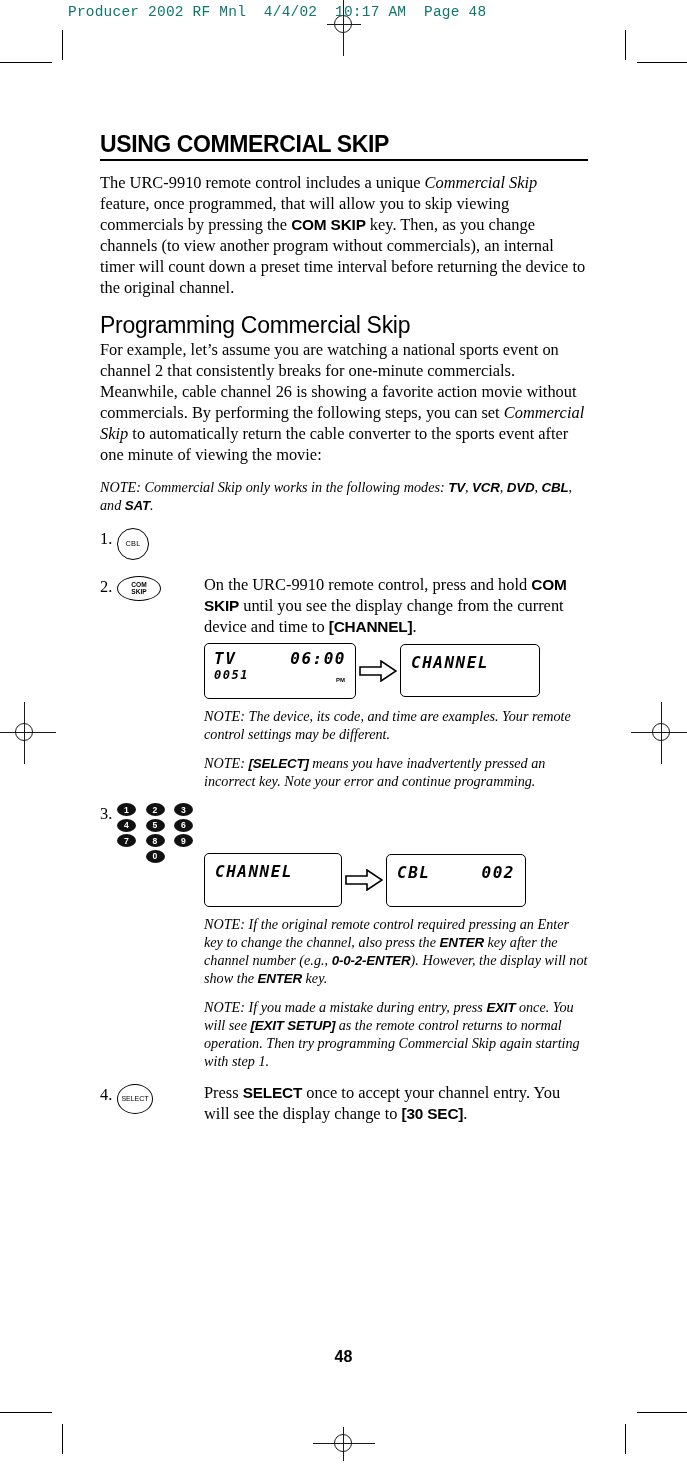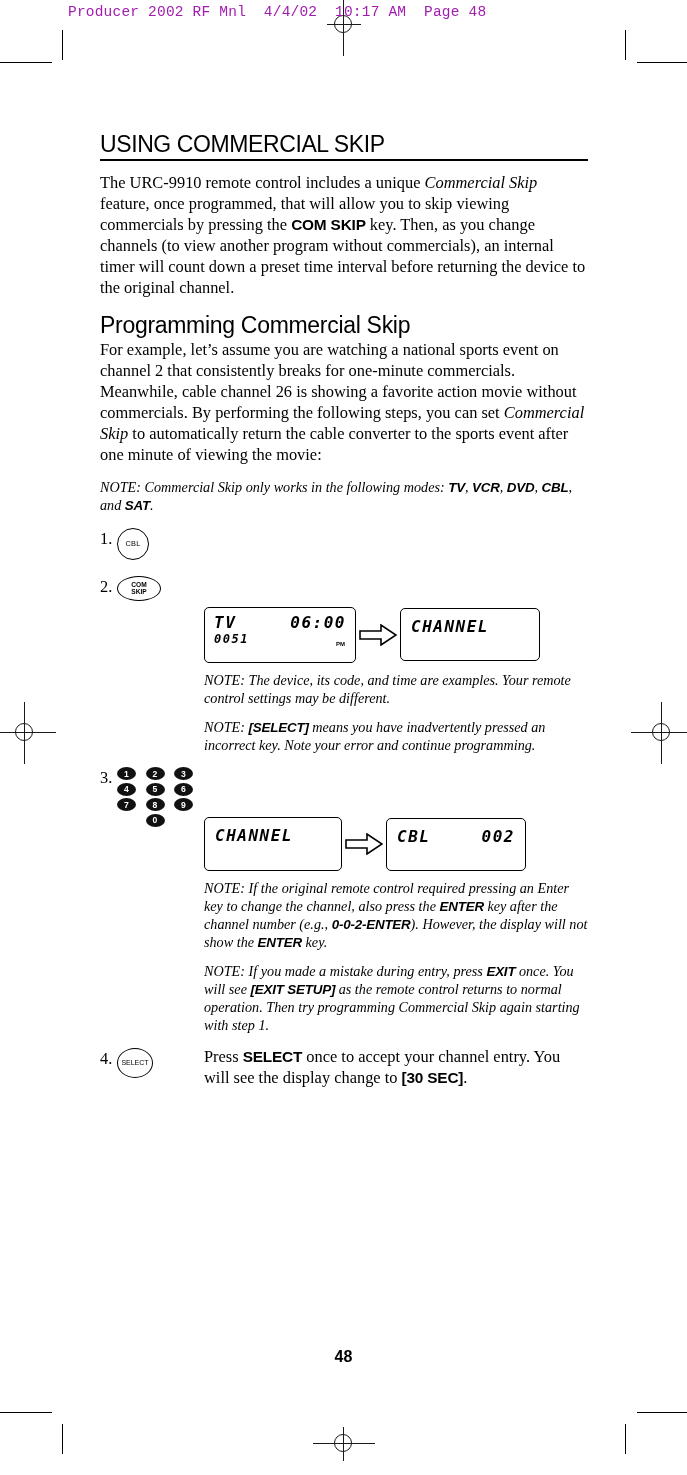--- a/index.html
+++ b/index.html
@@ -44,35 +44,35 @@
   .reg.tall .cv { top: -14px; height: 62px; }
 
   
   .slug {
     position: absolute;
     left: 68px; top: 4px;
     font-family: "Liberation Mono", monospace;
     font-size: 14.5px;
     letter-spacing: 0.2px;
     white-space: pre;
-    color: #a21caf;
+    color: #0f766e;
     text-align: center;
   }
 
   
   .page {
     position: absolute;
     left: 100px;
     top: 132px;
     width: 488px;
   }
 
   h1.title {
     font-family: "Liberation Sans", sans-serif;
-    font-weight: normal;
+    font-weight: bold;
     font-size: 23px;
     letter-spacing: -0.4px;
     margin: 0 0 3px 0;
     line-height: 1.05;
   }
   .rule {
     border-top: 2.4px solid #000;
     margin: 0 0 11px 0;
   }
 
@@ -348,20 +348,21 @@
   </div>
 
   <div class="step" style="margin-top:14px;">
     <div class="step-num">2.</div>
     <div class="step-icon">
       <div class="key-oval">
         <span>COM</span>
         <span>SKIP</span>
       </div>
     </div>
+    <div class="step-text"><span>On the URC-9910 remote control, press and hold </span><b>COM SKIP</b><span> until you see the display change from the current device and time to </span><b>[CHANNEL]</b><span>.</span></div>
   </div>
 
   <div class="lcd-row indent">
     <div class="lcd lcd-a">
       <span class="seg l1">TV</span>
       <span class="seg l1r">06:00</span>
       <span class="seg l2">0051</span>
       <span class="pm">PM</span>
     </div>
     <div class="arrow">

